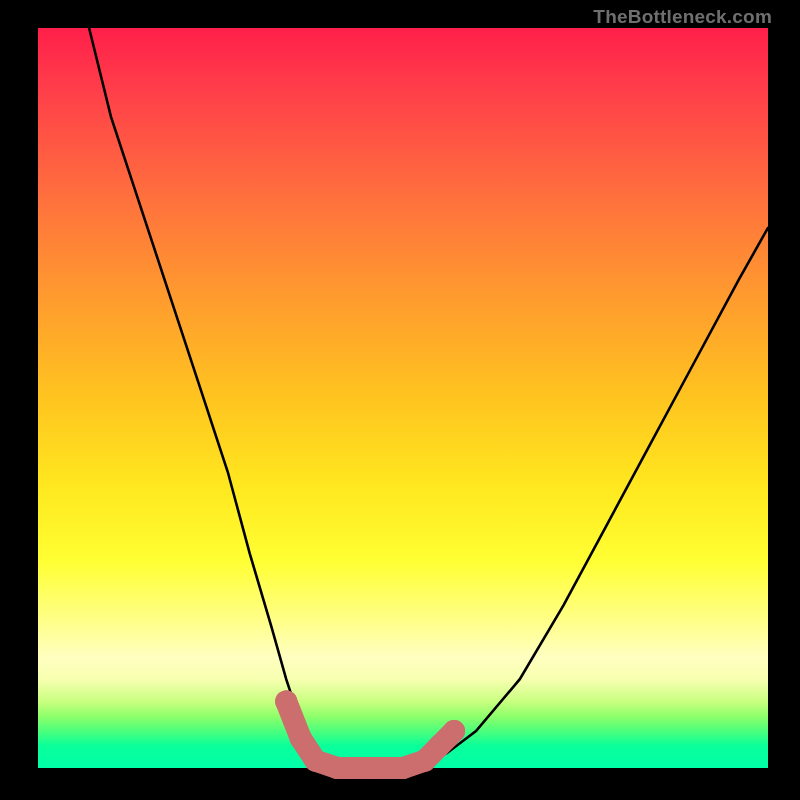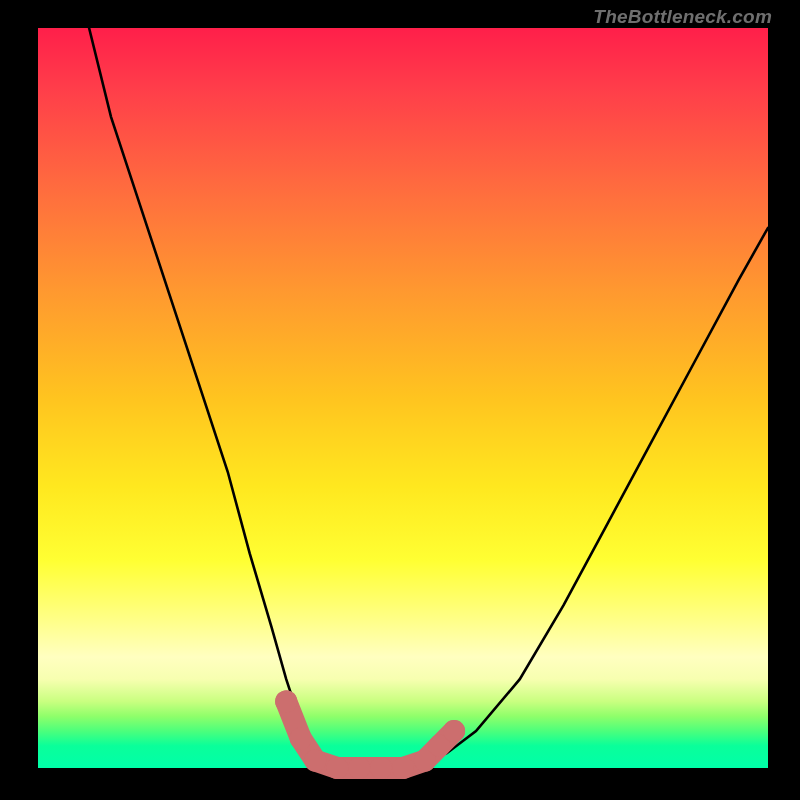--- a/index.html
+++ b/index.html
@@ -11,21 +11,20 @@
     overflow: hidden;
     font-family: Arial, Helvetica, sans-serif;
   }
   .frame {
     position: absolute;
     left: 0;
     top: 0;
     width: 800px;
     height: 800px;
     background: #000;
-    font-style: italic;
   }
   .plot-area {
     position: absolute;
     left: 38px;
     top: 28px;
     width: 730px;
     height: 740px;
     
     background: linear-gradient(
       to bottom,

